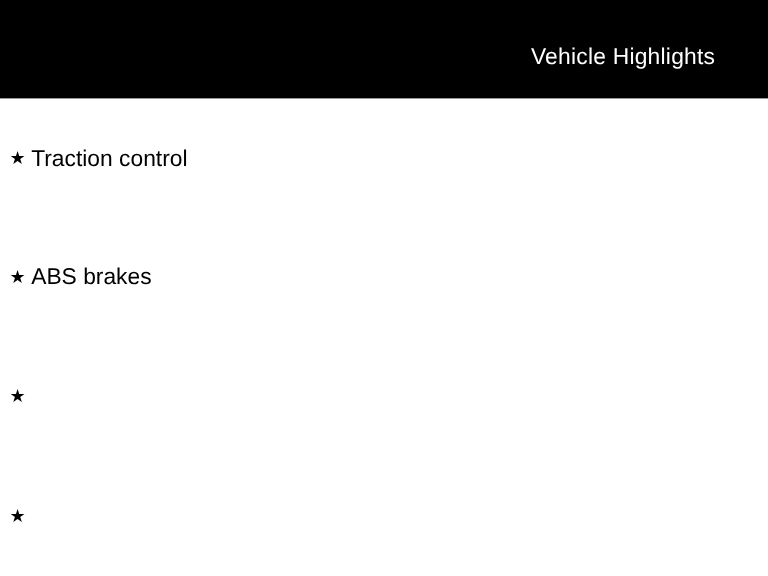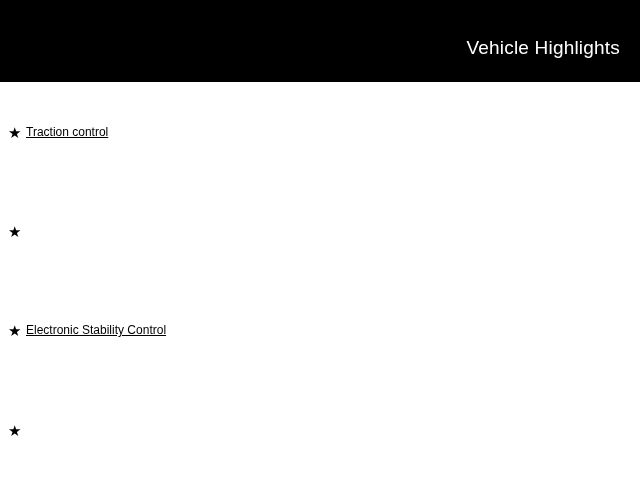--- a/index.html
+++ b/index.html
@@ -23,21 +23,21 @@
     position: absolute;
     top: 0;
     left: 0;
     width: 640px;
     height: 82px;
     background: #000000;
     display: flex;
     align-items: center;
     justify-content: flex-end;
     box-sizing: border-box;
-    padding-right: 20px;
+    padding-right: 44px;
   }
   #header-title {
     color: #ffffff;
     font-size: 19px;
     font-weight: 400;
     letter-spacing: 0.2px;
     line-height: 1;
     padding-top: 12px;
   }
   #highlights-list {
@@ -60,25 +60,24 @@
   }
   .bullet-star {
     width: 18px;
     font-size: 15px;
     line-height: 1;
     color: #000000;
     text-align: left;
     flex: none;
   }
   .item-label {
-    font-size: 12px;
+    font-size: 19px;
     color: #000000;
     line-height: 1;
     white-space: nowrap;
-    text-decoration: underline;
   }
   #item-0 { top: 38px; }
   #item-1 { top: 137px; }
   #item-2 { top: 236px; }
   #item-3 { top: 336px; }
 </style>
 </head>
 <body>
 
 <div id="page">
@@ -89,25 +88,25 @@
 
   <ul id="highlights-list">
 
     <li class="highlight-item" id="item-0">
       <span class="bullet-star">★</span>
       <span class="item-label">Traction control</span>
     </li>
 
     <li class="highlight-item" id="item-1">
       <span class="bullet-star">★</span>
+      <span class="item-label">ABS brakes</span>
     </li>
 
     <li class="highlight-item" id="item-2">
       <span class="bullet-star">★</span>
-      <span class="item-label">Electronic Stability Control</span>
     </li>
 
     <li class="highlight-item" id="item-3">
       <span class="bullet-star">★</span>
     </li>
 
   </ul>
 
 </div>
 

